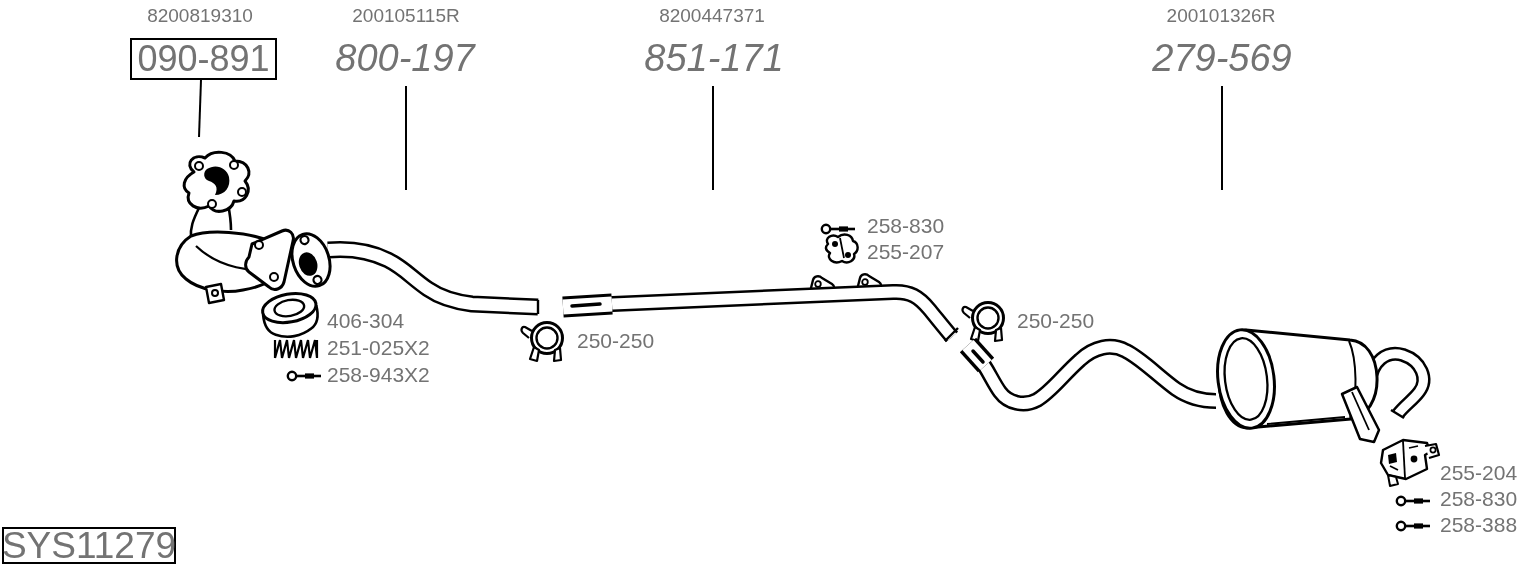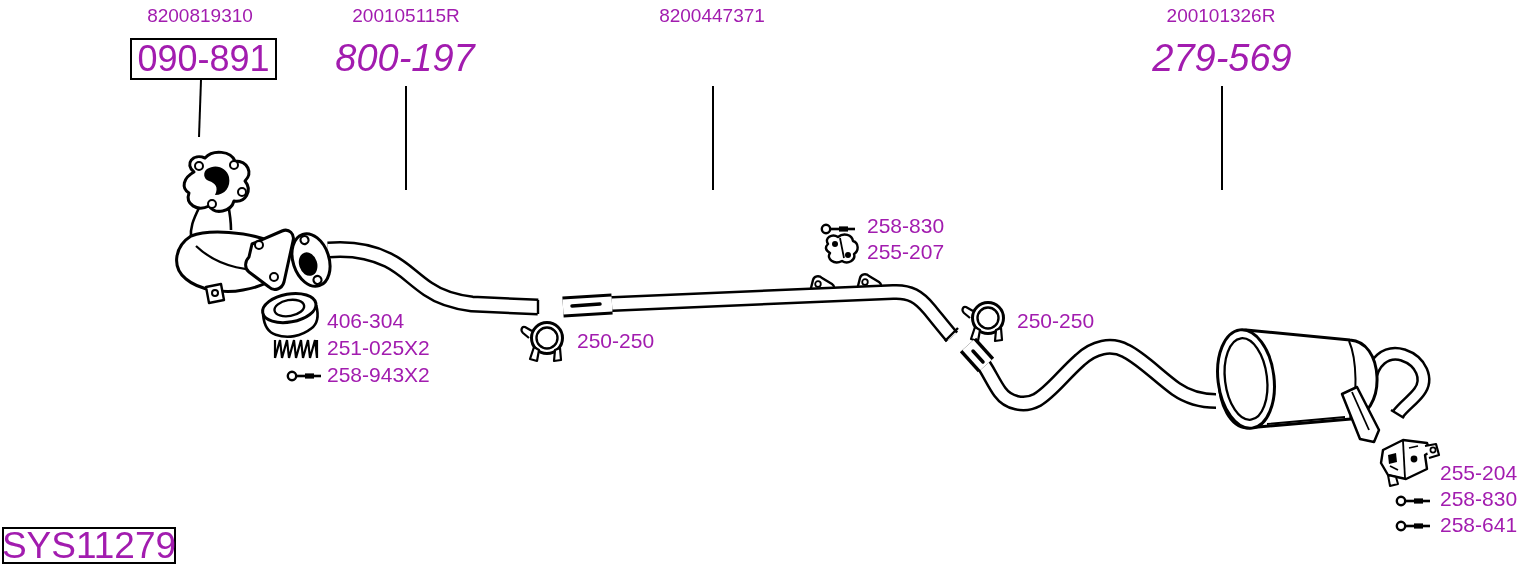--- a/index.html
+++ b/index.html
@@ -1,18 +1,18 @@
 <!DOCTYPE html>
 <html><head>
 <meta charset="utf-8">
 <style>
   html,body { margin:0; padding:0; background:#fff; }
   .stage {
     position:relative; width:1530px; height:566px; background:#ffffff;
-    font-family:"Liberation Sans", sans-serif; color:#a21caf; overflow:hidden;
+    font-family:"Liberation Sans", sans-serif; color:#737373; overflow:hidden;
   }
   .stage svg { position:absolute; left:0; top:0; }
   .txt { position:absolute; white-space:nowrap; line-height:1; }
   .ref  { font-size:19px; transform:translateX(-50%); }
   .big  { font-size:38px; transform:translateX(-50%);font-style:italic; }
   .boxed {
     border:2px solid #000; display:flex; align-items:center; justify-content:center;
     font-size:36px;
   }
   .small { font-size:21px; }
@@ -157,28 +157,29 @@
     <use href="#bolt" transform="translate(1401,526)"></use>
   </svg>
 
   <div class="txt ref" style="left:200px;top:6px">8200819310</div>
   <div class="txt ref" style="left:406px;top:6px">200105115R</div>
   <div class="txt ref" style="left:712px;top:6px">8200447371</div>
   <div class="txt ref" style="left:1221px;top:6px">200101326R</div>
 
   <div class="txt boxed" style="left:130px;top:38px;width:143px;height:38px">090-891</div>
   <div class="txt big" style="left:405px;top:39px">800-197</div>
+  <div class="txt big" style="left:714px;top:39px">851-171</div>
   <div class="txt big" style="left:1222px;top:39px">279-569</div>
 
   <div class="txt small" style="left:327px;top:310px">406-304</div>
   <div class="txt small" style="left:327px;top:337px">251-025X2</div>
   <div class="txt small" style="left:327px;top:364px">258-943X2</div>
   <div class="txt small" style="left:577px;top:330px">250-250</div>
   <div class="txt small" style="left:867px;top:215px">258-830</div>
   <div class="txt small" style="left:867px;top:241px">255-207</div>
   <div class="txt small" style="left:1017px;top:310px">250-250</div>
   <div class="txt small" style="left:1440px;top:462px">255-204</div>
   <div class="txt small" style="left:1440px;top:488px">258-830</div>
-  <div class="txt small" style="left:1440px;top:514px">258-641</div>
+  <div class="txt small" style="left:1440px;top:514px">258-388</div>
 
   <div class="txt boxed sys" style="left:2px;top:527px;width:170px;height:33px">SYS11279</div>
 
 </div>
 
 </body></html>

